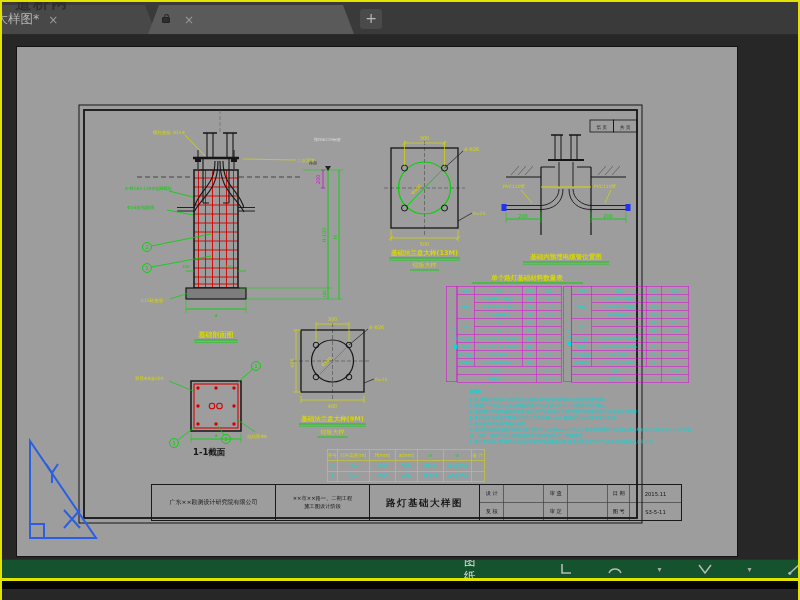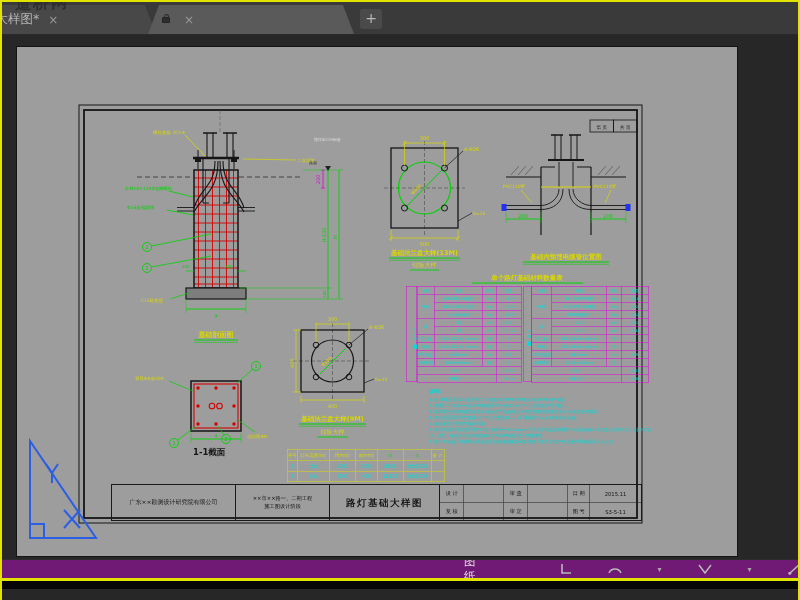--- a/index.html
+++ b/index.html
@@ -24,21 +24,21 @@
 .lock::before{content:"";position:absolute;top:-4px;left:1px;width:3px;height:3px;border:1px solid #2a2a2a;border-bottom:none;border-radius:3px 3px 0 0;}
 .wm-top{position:absolute;left:13px;top:-9px;font-size:16px;font-weight:bold;color:#2e2e2e;
   font-family:"DejaVu Serif",serif;letter-spacing:2px;transform:rotate(-2deg);}
 
 .canvas{position:relative;height:524px;background:#272727;overflow:hidden;}
 .paper{position:absolute;left:14px;top:11px;width:722px;height:511px;background:#9d9d9d;border:1px solid #141414;}
 .paper svg{position:absolute;left:0;top:0;}
 svg text{font-family:"DejaVu Sans",sans-serif;}
 .ucs{position:absolute;left:18px;top:403px;}
 
-.ovl{position:absolute;overflow:visible;}
+.ovl{position:absolute;overflow:visible;margin-left:40px;}
 .scaled{transform:scale(.5);transform-origin:0 0;}
 
 .ptab{border-collapse:collapse;table-layout:fixed;width:314px;background:transparent;}
 .ptab th,.ptab td{border:1px solid #d8d800;padding:0;margin:0;font-weight:normal;
   font-size:9px;line-height:1;text-align:center;height:21px;overflow:hidden;color:#00dddd;}
 .ptab th{color:#d8d800;height:23px;}
 .ptab th.circ{color:#00d400;}
 
 .mwrap{display:flex;align-items:stretch;}
 .vstrip{border:1.5px solid #e000e0;color:#00dddd;font-size:8px;line-height:1.05;
@@ -55,21 +55,21 @@
 .tb-cell{border-right:2px solid #1a1a1a;display:flex;flex-direction:column;align-items:center;justify-content:center;}
 .tb-company{width:248px;font-size:12px;text-align:center;line-height:1.15;padding:0 6px;}
 .tb-project{width:188px;font-size:10.5px;text-align:center;line-height:1.5;}
 .tb-title{width:220px;font-size:19px;font-weight:bold;letter-spacing:3px;}
 .tb-grid{flex:1;display:flex;flex-direction:column;border-right:none;}
 .tb-row{flex:1;display:flex;}
 .tb-row:first-child{border-bottom:1.5px solid #1a1a1a;}
 .tb-f{border-right:1.5px solid #1a1a1a;display:flex;align-items:center;justify-content:center;font-size:10.5px;}
 .tb-f:last-child{border-right:none;}
 
-.statusbar{position:relative;height:19px;background:#701a75;border-top:1px solid #2d2d2d;
+.statusbar{position:relative;height:19px;background:#14532d;border-top:1px solid #2d2d2d;
   display:flex;align-items:center;overflow:hidden;gap:36px;}
 .sb-sep{width:1px;height:14px;background:#333;margin:0 6px;}
 .sb-label{color:#e2e2e2;font-size:11.5px;margin-left:462px;}
 .sb-ic{display:inline-flex;align-items:center;justify-content:center;width:22px;height:17px;color:#b8b8b8;font-size:12px;}
 .sb-caret{width:10px;color:#a8a8a8;font-size:8px;}
 .sb-dyn{position:relative;width:22px;height:14px;background:#1e62c9;border:1px solid #6fa0e8;border-radius:2px;}
 .sb-dyn::before{content:"";position:absolute;left:1px;top:1px;width:4px;height:4px;background:#19c419;border-radius:50%;}
 .wm-bottom{position:absolute;right:18px;top:-12px;color:#c9c9c9;opacity:.55;font-size:21px;letter-spacing:1px;}
 .yline{height:3px;background:#e3e300;}
 .bblack{height:8px;background:#060606;}

